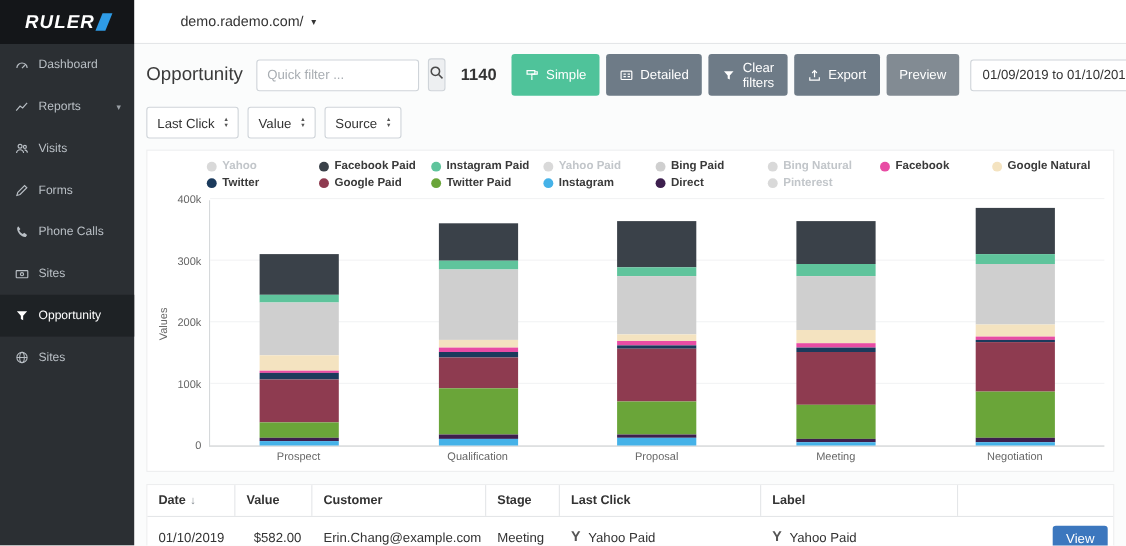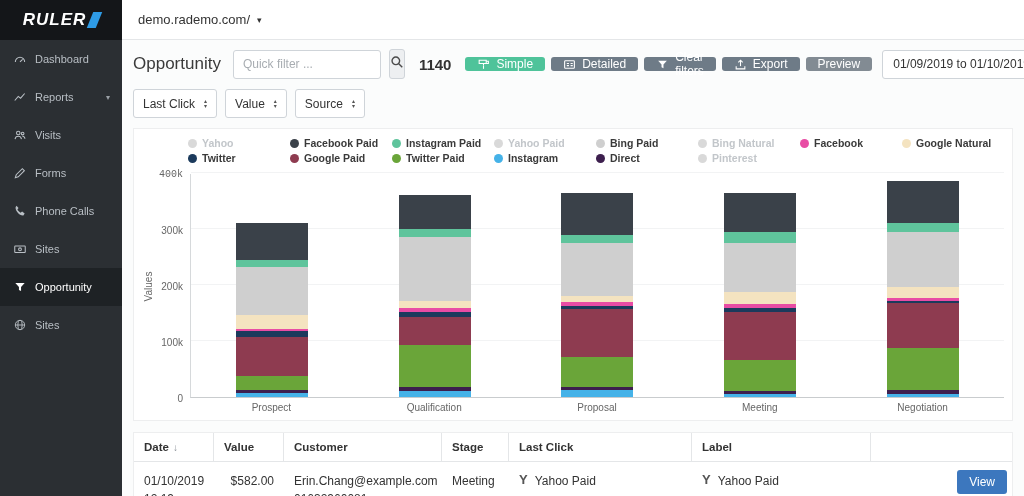--- a/index.html
+++ b/index.html
@@ -1,20 +1,20 @@
 <!DOCTYPE html>
 <html><head>
 <meta charset="utf-8">
 <style>
   *{box-sizing:border-box;margin:0;padding:0;}
   html,body{width:1024px;height:496px;overflow:hidden;}
   body{font-family:"Liberation Sans",sans-serif;background:#f7f8f9;position:relative;}
 
   
-  .topbar{position:absolute;top:0;left:0;right:0;height:40px;background:#fff;border-bottom:1px solid #e4e6e8;display:flex;z-index:5;}
+  .topbar{position:absolute;top:0;left:0;right:0;height:40px;background:#fff;border-bottom:1px solid #e4e6e8;display:flex;z-index:5;gap:26px;}
   .logo{width:122px;height:40px;background:#141619;display:flex;align-items:center;justify-content:center;cursor:pointer;}
   .logo-text{color:#fff;font-style:italic;font-weight:bold;font-size:17px;letter-spacing:1px;}
   .logo-slash{display:inline-block;width:9px;height:16px;background:#2e9be6;transform:skewX(-22deg);margin-left:4px;}
   .domain{margin-left:16px;font-size:13px;color:#333;display:flex;gap:7px;align-items:center;cursor:pointer;}
   .caret{font-size:9px;color:#333;}
 
   
   .sidebar{position:absolute;top:40px;left:0;width:122px;bottom:0;background:#2b2f33;z-index:4;}
   .side-item{display:flex;align-items:center;gap:8px;padding:12px 12px;color:#b9bfc5;font-size:11px;cursor:pointer;}
   .side-item.active{background:#1e2225;color:#fff;}
@@ -24,21 +24,21 @@
   
   .main{position:absolute;left:122px;top:40px;right:0;bottom:0;padding:9px 11px 0;background:#fbfcfc;}
 
   .toolbar{display:flex;align-items:center;gap:8px;}
   .tb-title{font-size:17px;color:#3a3a3a;margin-right:4px;font-weight:500;}
   .tb-input{width:148px;height:29px;border:1px solid #cfd4d9;border-radius:3px;padding:0 9px;font-size:12px;color:#333;font-family:"Liberation Sans",sans-serif;background:#fff;}
   .tb-input::placeholder{color:#a8adb2;}
   .tb-search{width:37px;height:30px;background:#edeff1;border:1px solid #cfd4d9;border-radius:3px;display:flex;align-items:center;justify-content:center;cursor:pointer;}
   .tb-count{font-size:15px;font-weight:bold;color:#333;margin:0 6px;}
   .tb-buttons{display:flex;gap:6px;margin-left:auto;align-items:center;}
-  .btn{height:14px;display:flex;align-items:center;gap:6px;padding:0 12px;border-radius:3px;color:#fff;font-size:12px;cursor:pointer;border:none;font-family:"Liberation Sans",sans-serif;}
+  .btn{height:38px;display:flex;align-items:center;gap:6px;padding:0 12px;border-radius:3px;color:#fff;font-size:12px;cursor:pointer;border:none;font-family:"Liberation Sans",sans-serif;}
   .btn.primary{background:#4fc39a;}
   .btn.gray{background:#6e7b87;}
   .btn.light{background:#828b93;}
   .daterange{height:29px;border:1px solid #cfd4d9;background:#fff;border-radius:3px;display:flex;align-items:center;gap:9px;padding:0 10px;font-size:12px;color:#333;cursor:pointer;margin-left:4px;white-space:nowrap;}
 
   .filter-row{display:flex;gap:8px;margin-top:10px;}
   .select{height:29px;border:1px solid #cfd4d9;background:#fff;border-radius:3px;display:flex;align-items:center;gap:9px;padding:0 9px;font-size:12px;color:#333;cursor:pointer;}
   .updown{display:flex;flex-direction:column;line-height:5px;font-size:6px;color:#555;}
 
   
@@ -314,21 +314,21 @@
       </div>
     <div class="chart">
       <div class="yaxis-label">
           <span>Values</span>
         </div>
       <div class="yaxis">
           <div class="ytick" style="bottom: 0px;">0</div>
           <div class="ytick" style="bottom: 56px;">100k</div>
           <div class="ytick" style="bottom: 112px;">200k</div>
           <div class="ytick" style="bottom: 168px;">300k</div>
-          <div class="ytick" style="bottom: 224px; font-family: Liberation Mono, monospace;">400k</div>
+          <div class="ytick" style="bottom: 224px;">400k</div>
         </div>
       <div class="plot">
           <div class="gridline" style="bottom: 56px;"></div>
           <div class="gridline" style="bottom: 112px;"></div>
           <div class="gridline" style="bottom: 168px;"></div>
           <div class="gridline" style="bottom: 224px;"></div>
           <div class="col">
             <div class="bar">
               <div class="seg" style="height: 4.48px; background: rgb(69, 178, 232);"></div>
               <div class="seg" style="height: 2.8px; background: rgb(61, 31, 78);"></div>

